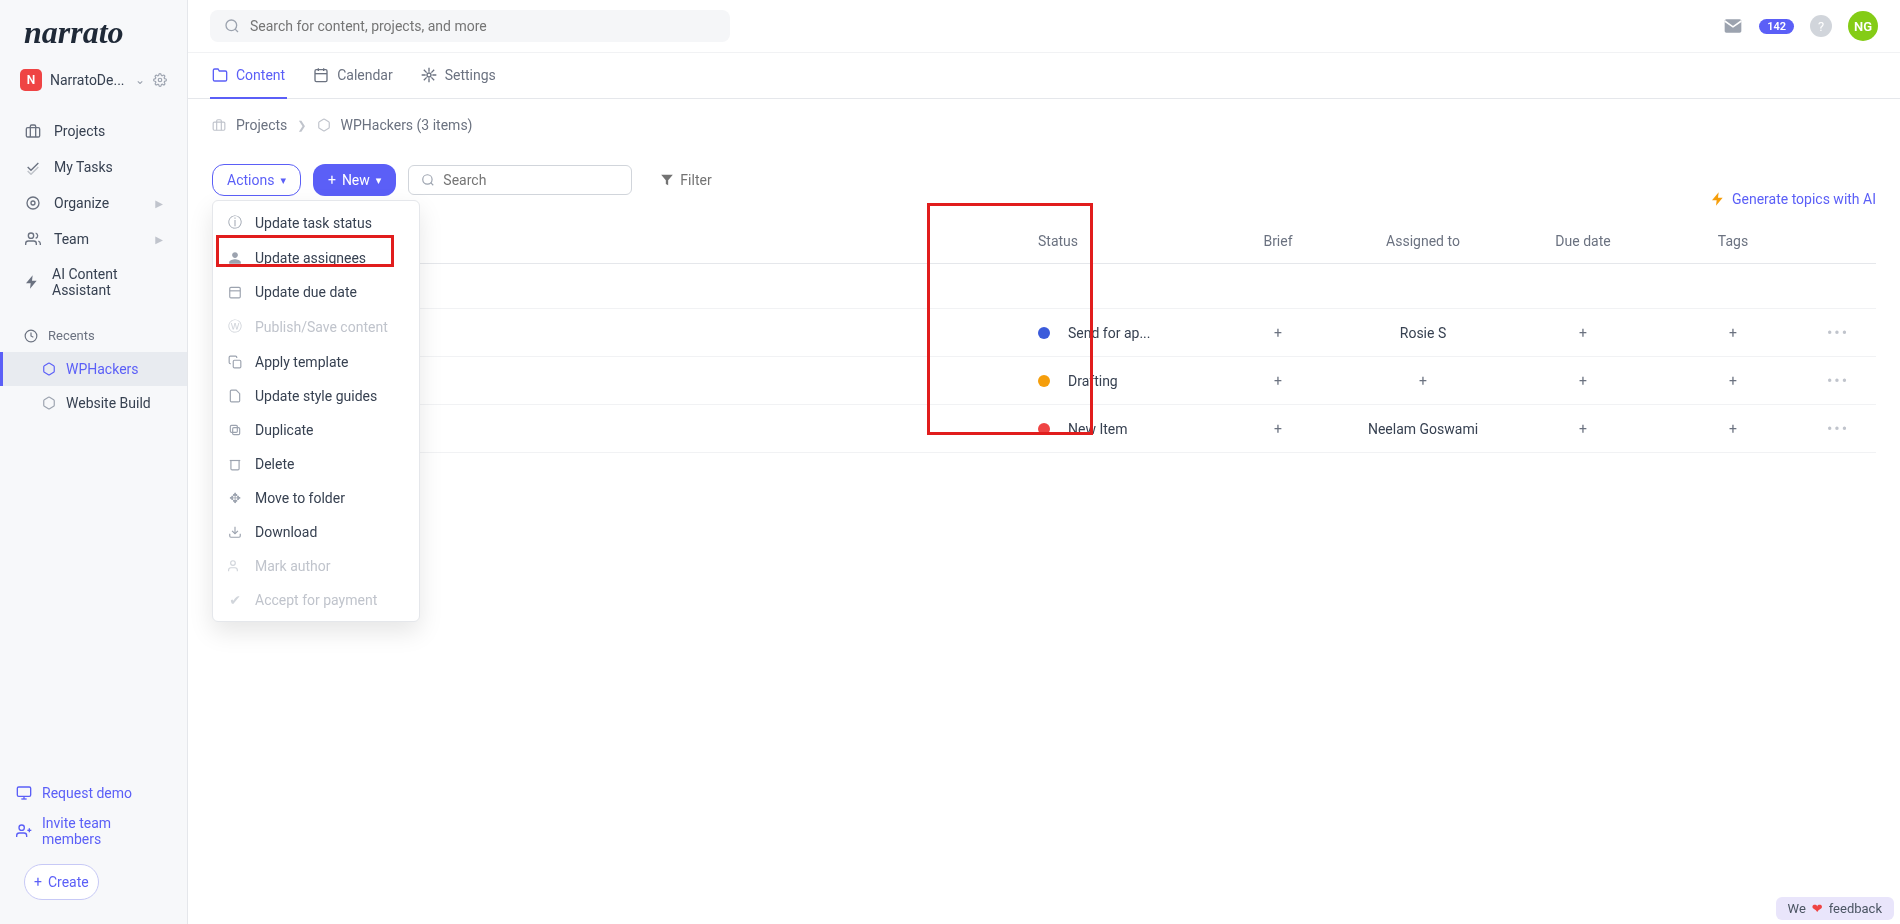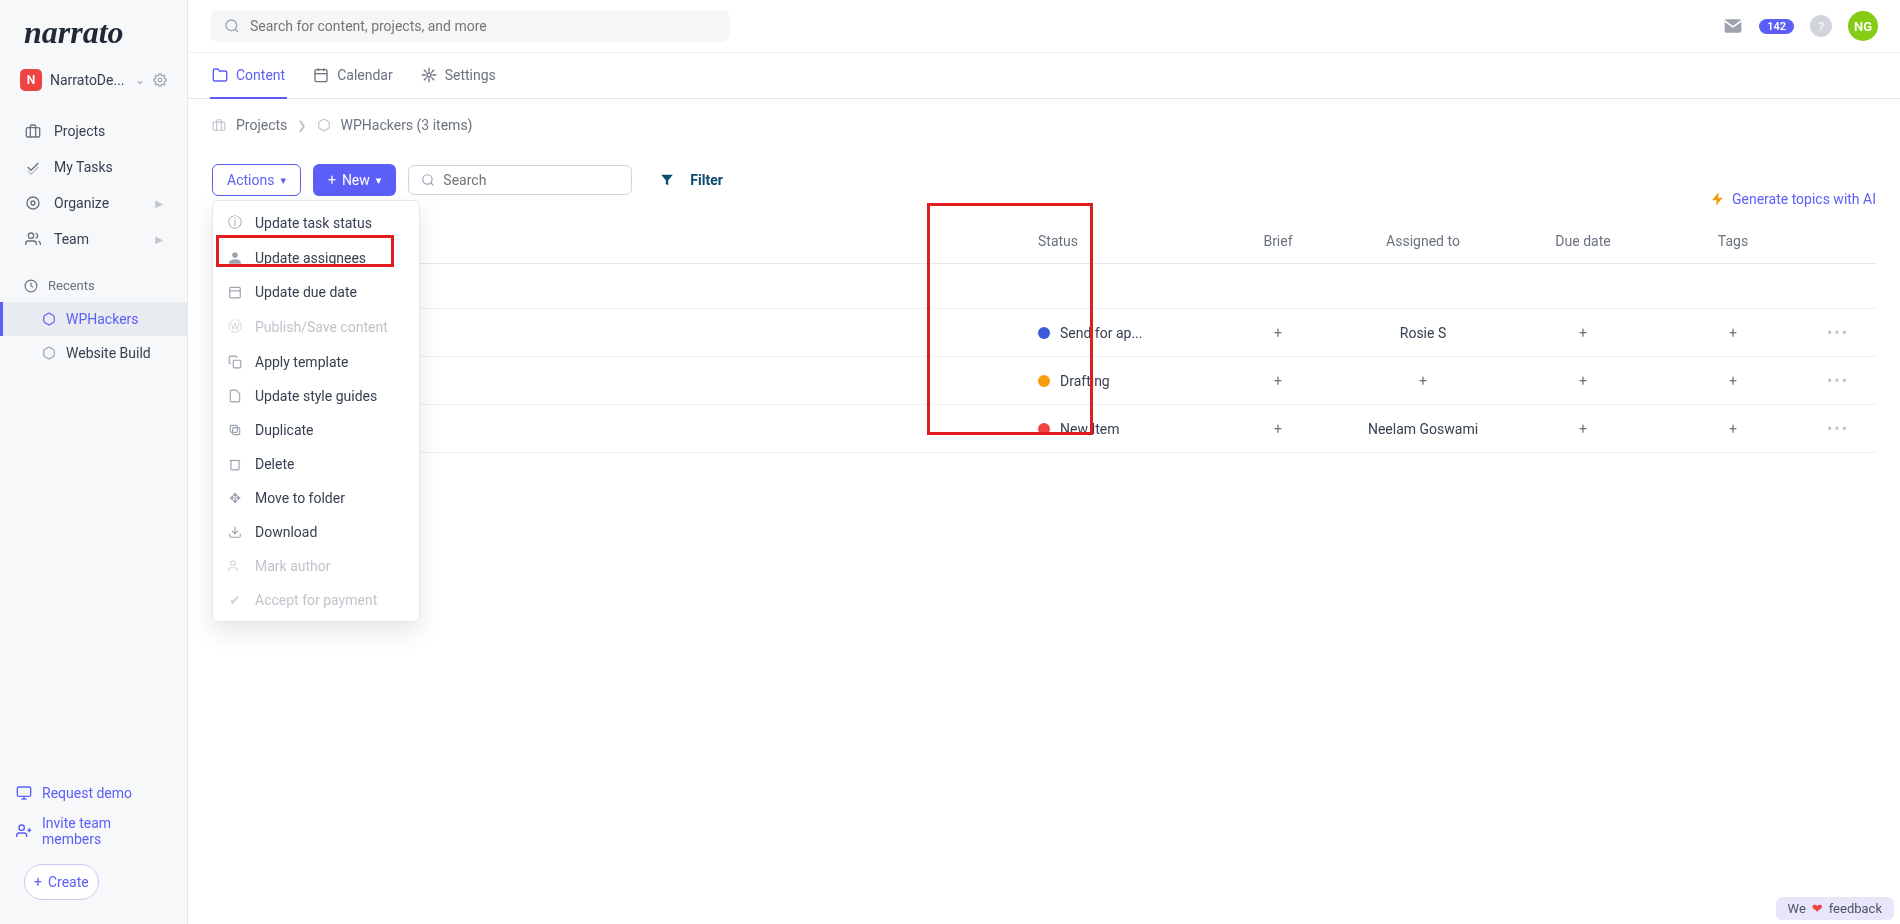--- a/index.html
+++ b/index.html
@@ -32,33 +32,33 @@
 .tb-badge { background: #5b5ff7; color: #fff; font-size: 11px; font-weight: 600; padding: 1px 8px; border-radius: 999px; }
 .tb-help { width: 22px; height: 22px; border-radius: 50%; background: #d1d5db; color: #fff; display: flex; align-items: center; justify-content: center; font-size: 13px; }
 .tb-avatar { width: 30px; height: 30px; border-radius: 50%; background: #84cc16; color: #fff; display: flex; align-items: center; justify-content: center; font-weight: 600; font-size: 13px; }
 .tabs { display: flex; gap: 24px; padding: 0 22px; border-bottom: 1px solid #e5e7eb; }
 .tab { display: flex; align-items: center; gap: 8px; padding: 14px 2px; color: #6b7280; cursor: pointer; border-bottom: 2px solid transparent; margin-bottom: -1px; }
 .tab.active { color: #5b5ff7; border-bottom-color: #5b5ff7; }
 .content { padding: 18px 24px; position: relative; }
 .breadcrumb { display: flex; align-items: center; gap: 10px; color: #6b7280; font-size: 14px; margin-bottom: 20px; }
 .bc-sep { color: #c0c4cc; font-size: 11px; }
 .toolbar { display: flex; align-items: center; gap: 12px; margin-bottom: 12px; }
-.btn { display: inline-flex; align-items: center; gap: 6px; padding: 7px 14px; border-radius: 6px; font-size: 14px; cursor: pointer; border: 1px solid transparent; }
+.btn { display: inline-flex; align-items: center; gap: 6px; padding: 7px 14px; border-radius: 12px; font-size: 14px; cursor: pointer; border: 1px solid transparent; }
 .btn-outline { border-color: #5b5ff7; color: #5b5ff7; background: #fff; }
 .btn-primary { background: #5b5ff7; color: #fff; }
 .inline-search { border: 1px solid #d1d5db; border-radius: 6px; padding: 6px 12px; display: flex; align-items: center; gap: 8px; width: 224px; }
 .inline-search input { border: none; outline: none; flex: 1; font-size: 14px; }
-.filter-link { color: #0c4a6e; display: flex; align-items: center; gap: 16px; cursor: pointer; margin-left: 16px; font-weight: bold; }
+.filter-link { color: #737373; display: flex; align-items: center; gap: 6px; cursor: pointer; margin-left: 16px; }
 .ai-link { margin-left: auto; color: #5b5ff7; display: flex; align-items: center; gap: 6px; cursor: pointer; margin-top: 38px; }
 .bolt { color: #f59e0b; }
 .table-wrap { position: relative; }
 .thead { display: grid; grid-template-columns: 40px 1fr 180px 120px 170px 150px 150px 60px; align-items: center; padding: 14px 8px; border-bottom: 1px solid #e5e7eb; color: #6b7280; font-size: 14px; }
 .trow-cat { padding: 14px 8px; border-bottom: 1px solid #f1f2f4; color: #374151; font-weight: 500; }
 .trow { display: grid; grid-template-columns: 40px 1fr 180px 120px 170px 150px 150px 60px; align-items: center; padding: 14px 8px; border-bottom: 1px solid #f1f2f4; }
-.cell-status { display: flex; align-items: center; gap: 10px; color: #374151; }
+.cell-status { display: flex; align-items: center; gap: 18px; color: #374151; }
 .dot { width: 12px; height: 12px; border-radius: 50%; }
 .cell-center { text-align: center; color: #9ca3af; }
 .plus-cell { color: #6b7280; cursor: pointer; }
 .dots-cell { color: #c0c4cc; letter-spacing: 2px; text-align: center; cursor: pointer; font-size: 16px; }
 .dropdown { position: absolute; top: 3px; left: 0; width: 208px; background: #fff; border: 1px solid #e5e7eb; border-radius: 6px; box-shadow: 0 10px 25px rgba(0,0,0,0.1); z-index: 20; padding: 4px 0; }
 .dd-item { display: flex; align-items: center; gap: 12px; padding: 9px 14px; color: #374151; cursor: pointer; font-size: 14px; }
 .dd-item .dd-icon { width: 16px; color: #9ca3af; display: flex; justify-content: center; }
 .dd-item.disabled { color: #c0c4cc; }
 .dd-item.disabled .dd-icon { color: #d1d5db; }
 .hl-red { position: absolute; border: 3px solid #e11d1d; pointer-events: none; z-index: 30; }
@@ -121,20 +121,28 @@
             <svg width="16" height="16" viewBox="0 0 24 24" fill="none" stroke="currentColor" stroke-width="2">
               <path d="M17 21v-2a4 4 0 0 0-4-4H5a4 4 0 0 0-4 4v2"></path>
               <circle cx="9" cy="7" r="4"></circle>
               <path d="M23 21v-2a4 4 0 0 0-3-3.87"></path>
               <path d="M16 3.13a4 4 0 0 1 0 7.75"></path>
             </svg>
           </span>
         <span>Team</span>
         <span class="ni-arrow">▶</span>
       </div>
+      <div class="nav-item">
+        <span class="ni-icon bolt">
+            <svg width="16" height="16" viewBox="0 0 24 24" fill="currentColor">
+              <path d="M13 2L3 14h7l-1 8 10-12h-7l1-8z"></path>
+            </svg>
+          </span>
+        <span>AI Content Assistant</span>
+      </div>
     </nav>
 
     <div class="section-hdr">
       <span>
           <svg width="14" height="14" viewBox="0 0 24 24" fill="none" stroke="currentColor" stroke-width="2">
             <circle cx="12" cy="12" r="10"></circle>
             <polyline points="12 6 12 12 16 14"></polyline>
           </svg>
         </span>
       <span>Recents</span>

